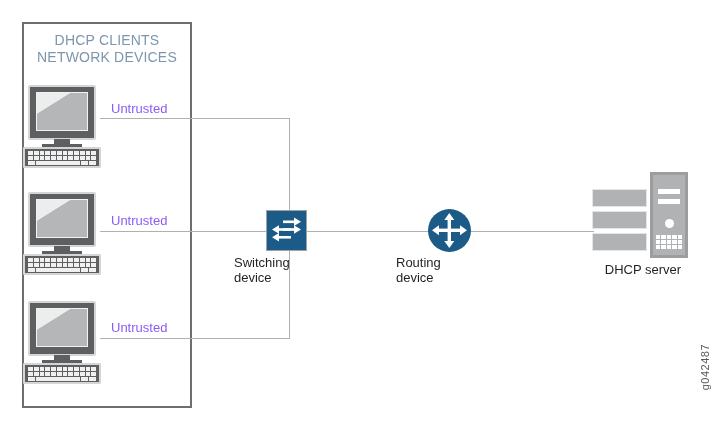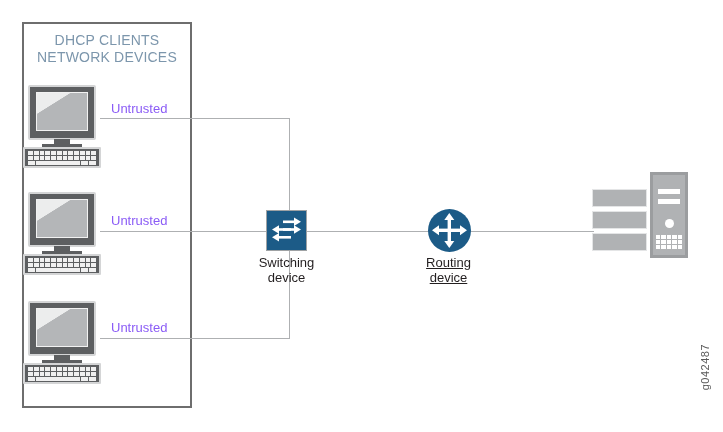--- a/index.html
+++ b/index.html
@@ -164,21 +164,20 @@
     top: 209px;
     width: 43px;
     height: 43px;
     background: #1c5b87;
     border-radius: 50%;
     overflow: hidden;
   }
 
   .node-caption {
     position: absolute;
-    text-align: center;
     color: #231f20;
     font-size: 13px;
     line-height: 15px;
     white-space: pre-line;
   }
 
   
   .server-group {
     position: absolute;
     left: 592px;
@@ -456,21 +455,21 @@
         <polygon points="21.3,4 26.3,11 16.3,11"></polygon>
 
         <polygon points="21.3,39 26.3,32 16.3,32"></polygon>
 
         <polygon points="4,21.3 11,26.3 11,16.3"></polygon>
 
         <polygon points="39,21.3 32,26.3 32,16.3"></polygon>
       </g>
     </svg>
   </div>
-  <div class="node-caption" style="left:396px; top:255px; width:105px;text-decoration:underline;">Routing
+  <div class="node-caption" style="left:396px; top:255px; width:105px;">Routing
 device</div>
 
   <div class="server-group">
     <div class="rack-stack">
       <div class="rack-unit" style="top:0px;"></div>
       <div class="rack-unit" style="top:22px;"></div>
       <div class="rack-unit" style="top:44px;"></div>
     </div>
     <div class="tower">
       <div class="tower-slot" style="top:14px;"></div>
@@ -488,16 +487,17 @@
           <i class="vent-cell"></i>
           <i class="vent-cell"></i>
         <i class="vent-cell"></i>
           <i class="vent-cell"></i>
           <i class="vent-cell"></i>
           <i class="vent-cell"></i>
           <i class="vent-cell"></i>
       </div>
     </div>
   </div>
+  <div class="server-caption">DHCP server</div>
 
   <div class="watermark">g042487</div>
 
 </div>
 
 </body></html>

